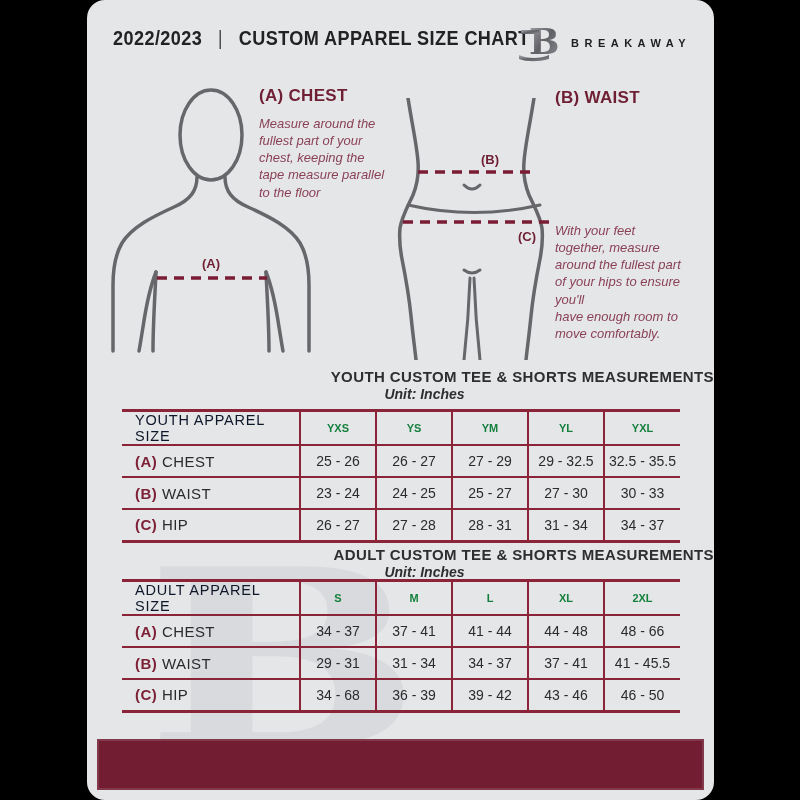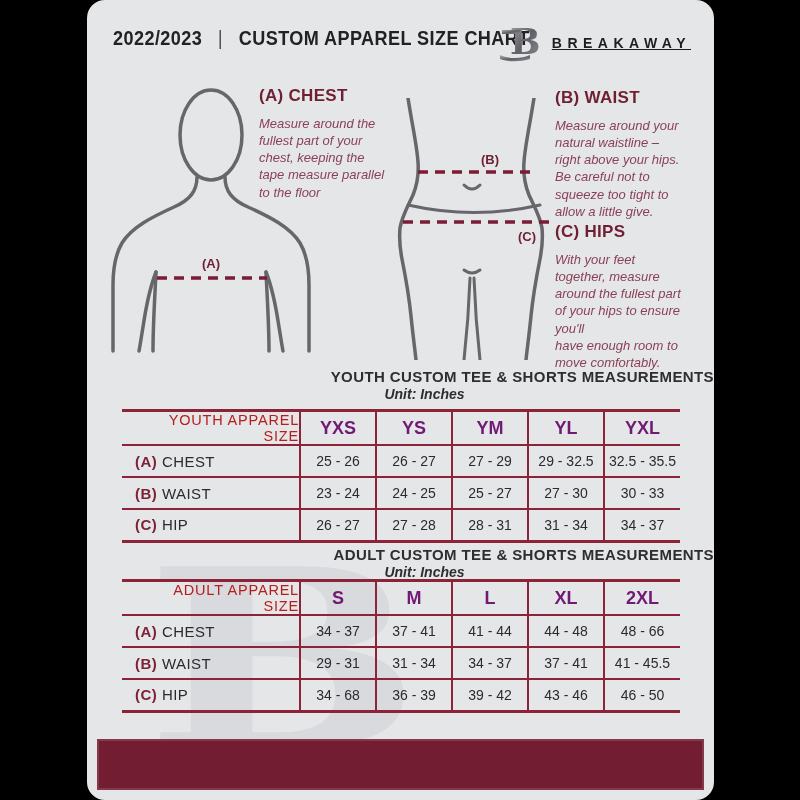--- a/index.html
+++ b/index.html
@@ -8,21 +8,21 @@
 
   .frame { position:absolute; inset:0; background:#000; }
   .page { position:absolute; left:87px; top:0; width:627px; height:800px; background:#e5e6e8; overflow:hidden;border-radius:18px; }
 
   
   .head-left { position:absolute; left:26px; top:26px; white-space:nowrap;
                font-weight:bold; font-size:21px; color:#222224; letter-spacing:.5px;
                transform:scaleX(.86); transform-origin:left top; }
   .head-left .sep { font-weight:400; color:#47474a; margin:0 12px; font-size:20px; }
   .brand { position:absolute; right:23px; top:18px; display:flex; align-items:center; gap:10px; }
-  .brand-name { font-weight:bold; font-size:14px; letter-spacing:5.5px; color:#1e1e20; padding-top:6px;text-decoration:underline; }
+  .brand-name { font-weight:bold; font-size:11px; letter-spacing:5.5px; color:#1e1e20; padding-top:6px; }
 
   
   .guide-block { position:absolute; width:158px; }
   .guide-h { font-weight:bold; font-size:17px; color:#6e1f33; letter-spacing:.3px; margin-bottom:9px; }
   .guide-t { font-style:italic; font-size:13px; line-height:1.32; color:#8a4156; white-space:pre-line; }
 
   .fig { position:absolute; }
   .fig path, .fig ellipse, .fig line { fill:none; stroke:#67676b; stroke-width:3.5; stroke-linecap:round; }
   .fig .dash { stroke:#7a1c33; stroke-width:3.4; stroke-dasharray:10 7; stroke-linecap:butt; }
   .fig .thin { stroke-width:3; }
@@ -33,22 +33,22 @@
                font-size:15px; letter-spacing:.4px; color:#2e2e30; }
   .sec-unit  { position:absolute; left:0; right:0; text-align:center; font-style:italic;
                font-weight:bold; font-size:14px; color:#2e2e30;padding-left:48px; }
 
   
   .tbl-wrap { position:absolute; left:35px; width:558px; z-index:2; }
   table { border-collapse:collapse; width:558px; table-layout:fixed; }
   table { border-top:3px solid #8b2438; border-bottom:3px solid #8b2438; }
   th, td { border-bottom:2px solid #8b2438; }
   th + th, td + td { border-left:2px solid #8b2438; }
-  thead th { height:34px; font-size:18px; font-weight:bold; color:#701a75; text-align:center; }
-  thead th.c0 { font-weight:400; font-size:14.5px; letter-spacing:.8px; color:#b91c1c; text-align:right; padding-left:13px; }
+  thead th { height:34px; font-size:11px; font-weight:bold; color:#15803d; text-align:center; }
+  thead th.c0 { font-weight:400; font-size:14.5px; letter-spacing:.8px; color:#0f172a; text-align:left; padding-left:13px; }
   tbody td { height:32px; font-size:14px; color:#2b2b2e; text-align:center; }
   tbody td.c0 { text-align:left; padding-left:13px; font-size:15px; letter-spacing:.4px; }
   .pfx { color:#7c2136; font-weight:bold; margin-right:5px; }
 
   .watermark { position:absolute; left:58px; top:536px; z-index:1; font-family:"DejaVu Serif",serif;
                font-weight:bold; font-size:248px; line-height:1; color:#d9dadd;
                transform:scaleX(1.32); transform-origin:left top; }
 
   .footer-bar { position:absolute; left:10px; top:739px; width:607px; height:51px;
                 background:#731d33; border:2px solid rgba(255,255,255,.12); z-index:2; }
@@ -109,29 +109,22 @@
     <div class="guide-block" style="left:172px; top:86px;">
       <div class="guide-h">(A) CHEST</div>
       <div class="guide-t">Measure around the
 fullest part of your
 chest, keeping the
 tape measure parallel
 to the floor</div>
     </div>
     <div class="guide-block" style="left:468px; top:88px;">
       <div class="guide-h">(B) WAIST</div>
-      <div class="guide-t">Measure around your
-natural waistline –
-right above your hips.
-Be careful not to
-squeeze too tight to
-allow a little give.</div>
     </div>
     <div class="guide-block" style="left:468px; top:222px;">
-      <div class="guide-h">(C) HIPS</div>
       <div class="guide-t">With your feet
 together, measure
 around the fullest part
 of your hips to ensure
 you'll
 have enough room to
 move comfortably.</div>
     </div>
 
     <div class="watermark">B</div>

